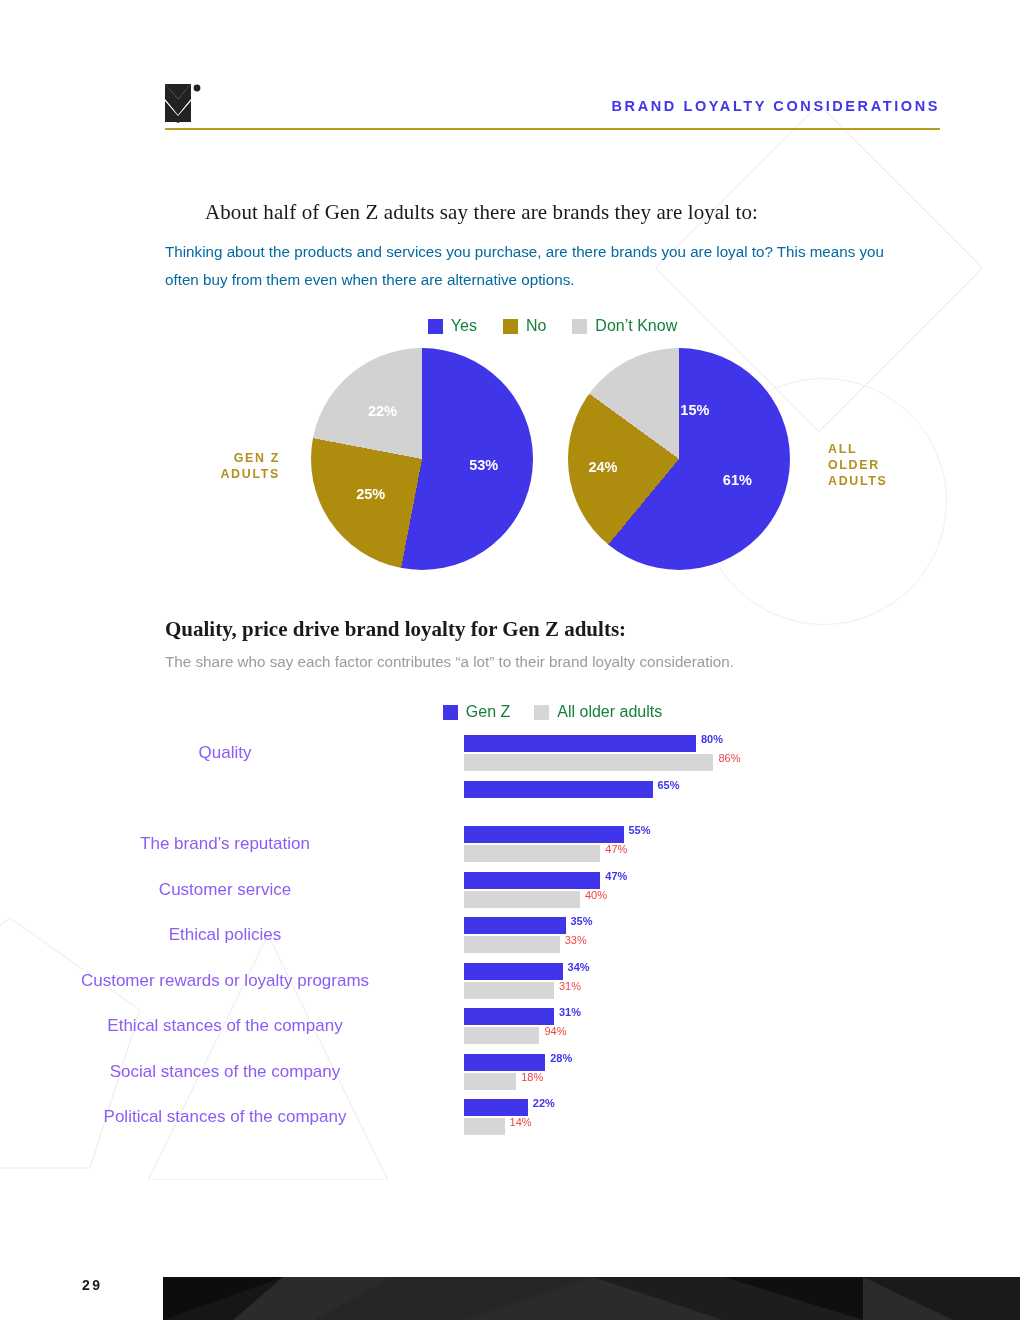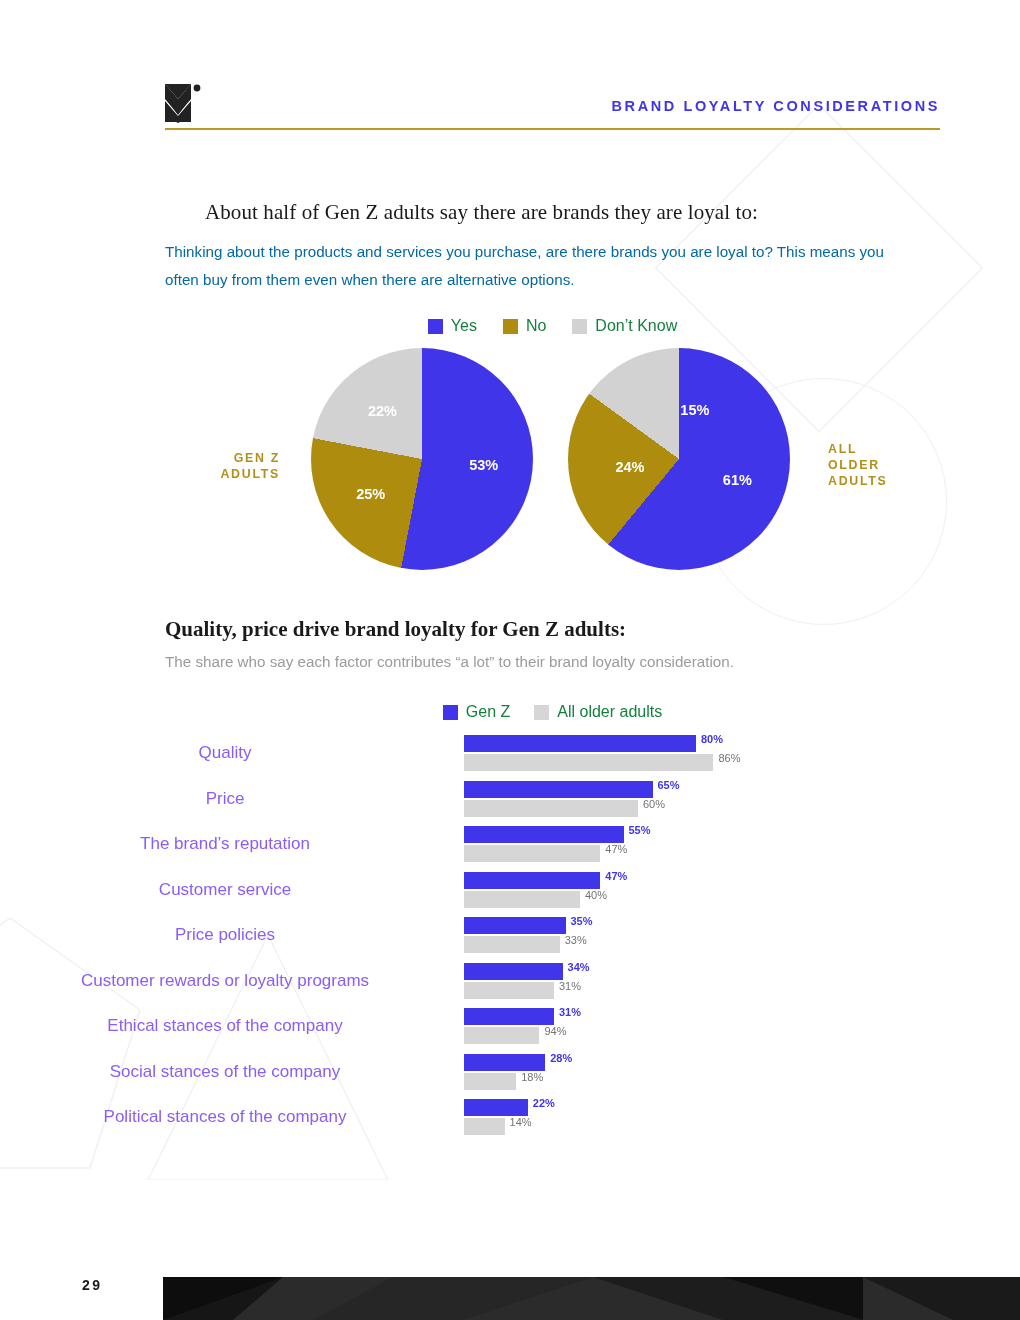--- a/index.html
+++ b/index.html
@@ -102,21 +102,21 @@
   .bar-track{position:absolute;left:464px;top:2px;width:430px;}
   .bar{position:relative;height:17px;}
   .bar-fill{position:absolute;left:0;top:0;height:17px;}
   .bar-val{
     position:absolute;top:-2px;font-size:11px;white-space:nowrap;
   }
   .bar-genz .bar-fill{background:#4035E8;}
   .bar-genz .bar-val{color:#4035E8;font-weight:bold;}
   .bar-older{margin-top:2px;}
   .bar-older .bar-fill{background:#d6d6d6;}
-  .bar-older .bar-val{color:#737373;}
+  .bar-older .bar-val{color:#ef4444;}
 
   
   .page-num{
     position:absolute;left:82px;top:1277px;
     font-size:14px;font-weight:bold;color:#1a1a1a;letter-spacing:2.5px;
   }
   .footer-band{
     position:absolute;left:163px;top:1277px;width:857px;height:43px;
     background:#1a1a1a;overflow:hidden;
   }
@@ -168,21 +168,21 @@
     </div>
 
   <div class="pies">
     <div class="pie pie-left" id="pie0" style="background: conic-gradient(rgb(64, 53, 232) 0deg, rgb(64, 53, 232) 190.8deg, rgb(173, 140, 14) 190.8deg, rgb(173, 140, 14) 280.8deg, rgb(210, 210, 210) 280.8deg, rgb(210, 210, 210) 360deg);">
         <div class="pie-val" style="left: 172.725px; top: 116.835px;">53%</div>
         <div class="pie-val" style="left: 59.721px; top: 145.849px;">25%</div>
         <div class="pie-val" style="left: 71.4797px; top: 63.2282px;">22%</div>
       </div>
     <div class="pie pie-right" id="pie1" style="background: conic-gradient(rgb(64, 53, 232) 0deg, rgb(64, 53, 232) 219.6deg, rgb(173, 140, 14) 219.6deg, rgb(173, 140, 14) 306deg, rgb(210, 210, 210) 306deg, rgb(210, 210, 210) 360deg);">
         <div class="pie-val" style="left: 169.335px; top: 132.002px;">61%</div>
-        <div class="pie-val" style="left: 62px; top: 118.771px; text-align: right;">24%</div>
+        <div class="pie-val" style="left: 35px; top: 118.771px; text-align: right;">24%</div>
         <div class="pie-val" style="left: 82.8526px; top: 62px; margin-left: 44px;">15%</div>
       </div>
   </div>
 
   <div class="pie-side-label pie-lbl-left">
     <div>GEN Z</div>
     <div>ADULTS</div>
   </div>
   <div class="pie-side-label pie-lbl-right">
     <div>ALL</div>
@@ -212,30 +212,25 @@
             <div class="bar-fill" style="width: 232px; background: rgb(64, 53, 232);"></div>
             <div class="bar-val" style="left: 237px;">80%</div>
           </div>
           <div class="bar bar-older">
             <div class="bar-fill" style="width: 249.4px; background: rgb(214, 214, 214);"></div>
             <div class="bar-val" style="left: 254.4px;">86%</div>
           </div>
         </div>
       </div>
       <div class="bar-row">
-        <div class="bar-label">Price</div>
         <div class="bar-track">
           <div class="bar bar-genz">
             <div class="bar-fill" style="width: 188.5px; background: rgb(64, 53, 232);"></div>
             <div class="bar-val" style="left: 193.5px;">65%</div>
           </div>
-          <div class="bar bar-older">
-            <div class="bar-fill" style="width: 174px; background: rgb(214, 214, 214);"></div>
-            <div class="bar-val" style="left: 179px;">60%</div>
-          </div>
         </div>
       </div>
       <div class="bar-row">
         <div class="bar-label">The brand’s reputation</div>
         <div class="bar-track">
           <div class="bar bar-genz">
             <div class="bar-fill" style="width: 159.5px; background: rgb(64, 53, 232);"></div>
             <div class="bar-val" style="left: 164.5px;">55%</div>
           </div>
           <div class="bar bar-older">
@@ -251,21 +246,21 @@
             <div class="bar-fill" style="width: 136.3px; background: rgb(64, 53, 232);"></div>
             <div class="bar-val" style="left: 141.3px;">47%</div>
           </div>
           <div class="bar bar-older">
             <div class="bar-fill" style="width: 116px; background: rgb(214, 214, 214);"></div>
             <div class="bar-val" style="left: 121px;">40%</div>
           </div>
         </div>
       </div>
       <div class="bar-row">
-        <div class="bar-label">Price policies</div>
+        <div class="bar-label">Ethical policies</div>
         <div class="bar-track">
           <div class="bar bar-genz">
             <div class="bar-fill" style="width: 101.5px; background: rgb(64, 53, 232);"></div>
             <div class="bar-val" style="left: 106.5px;">35%</div>
           </div>
           <div class="bar bar-older">
             <div class="bar-fill" style="width: 95.7px; background: rgb(214, 214, 214);"></div>
             <div class="bar-val" style="left: 100.7px;">33%</div>
           </div>
         </div>

